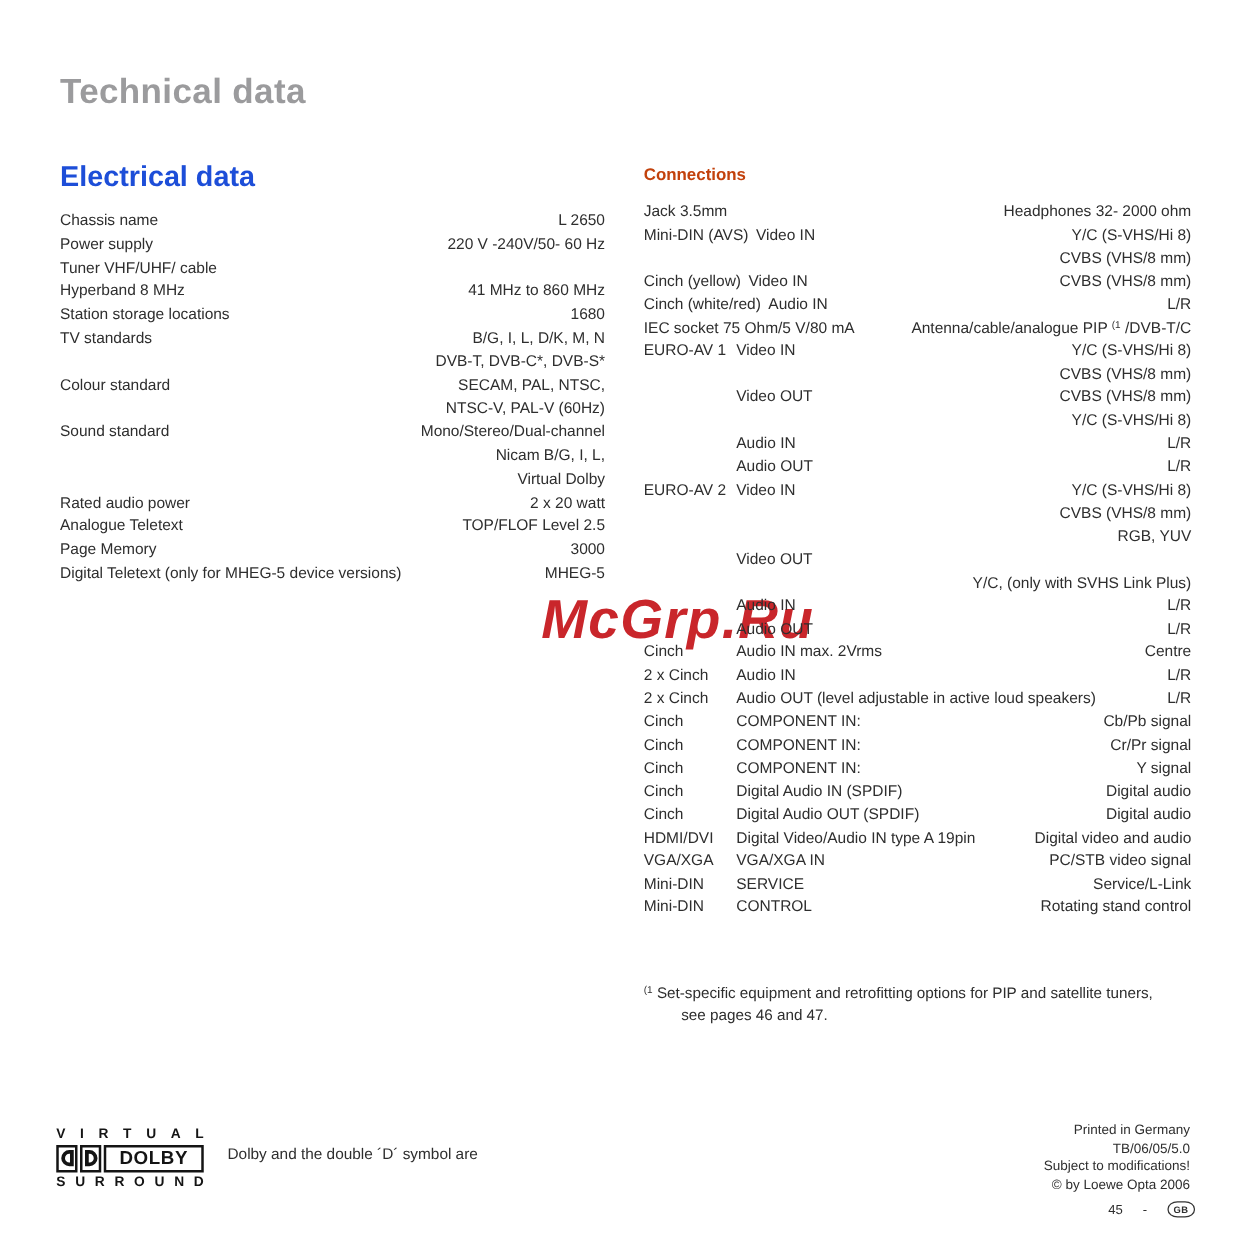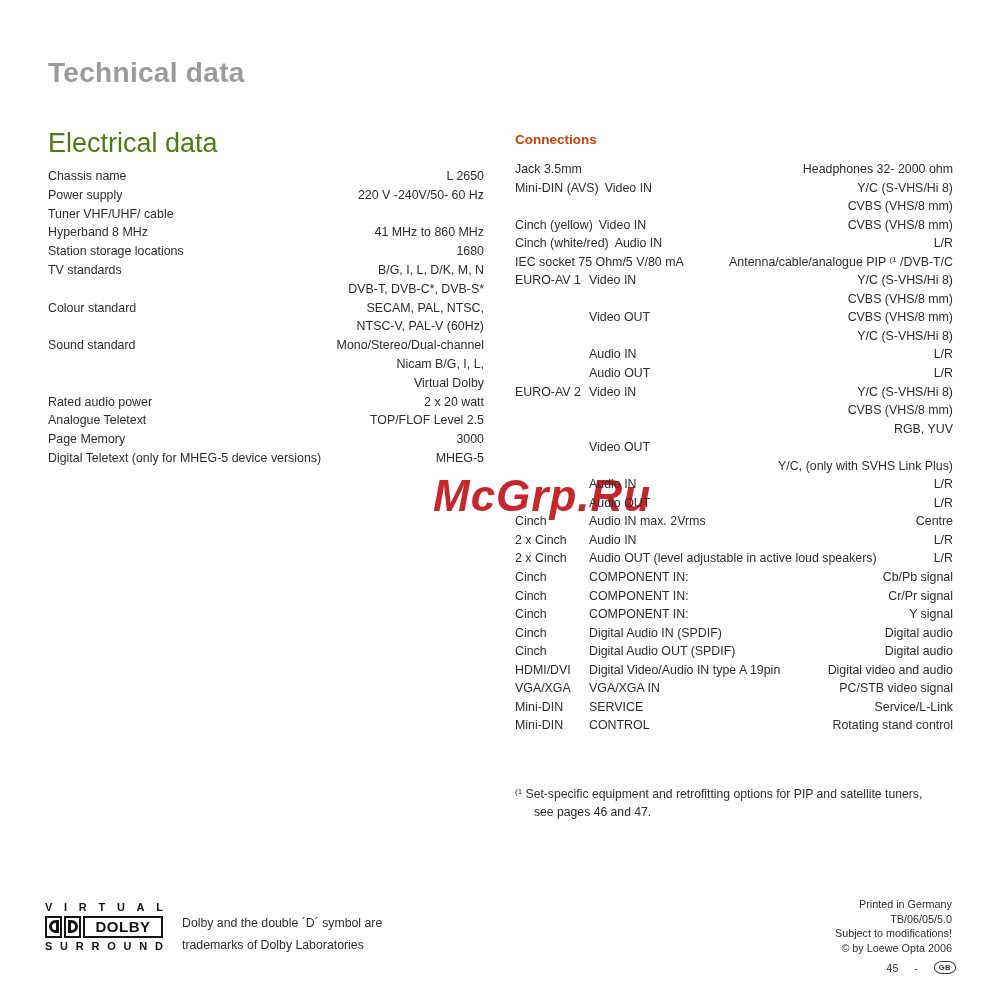--- a/index.html
+++ b/index.html
@@ -2,32 +2,32 @@
 <html><head>
 <meta charset="utf-8">
 <style>
   html,body{margin:0;padding:0;background:#fff;}
   .page{position:relative;width:1000px;height:1000px;background:#ffffff;overflow:hidden;
         font-family:"Liberation Sans","DejaVu Sans",sans-serif;color:#2e2e2e;}
   .watermark{position:absolute;left:401px;top:471px;z-index:1;
              font-size:44px;font-weight:700;font-style:italic;letter-spacing:1px;color:#c9262b;margin-left:32px;}
   .layer{position:absolute;inset:0;z-index:2;}
   .doc-title{position:absolute;left:48px;top:57px;font-size:28px;font-weight:700;color:#9b9b9d;letter-spacing:0.3px;}
-  .sec-title-left{position:absolute;left:48px;top:128px;font-size:27px;font-weight:400;color:#4d7c0f;}
+  .sec-title-left{position:absolute;left:48px;top:128px;font-size:23px;font-weight:700;color:#1d4ed8;}
   .sec-title-right{position:absolute;left:515px;top:132px;font-size:13.5px;font-weight:700;color:#c2410c;}
   .spec-table{position:absolute;left:48px;top:167px;width:436px;font-size:12.4px;}
   .spec-row{display:flex;justify-content:center;height:18.8px;line-height:18.8px;white-space:nowrap;}
   .spec-value{flex:1;text-align:right;}
   .conn-table{position:absolute;left:515px;top:160px;width:438px;font-size:12.4px;}
   .conn-row{display:flex;height:18.55px;line-height:18.55px;white-space:nowrap;}
   .conn-c1{min-width:74px;padding-right:6px;box-sizing:border-box;}
   .conn-c3{flex:1;text-align:right;}
   sup{font-size:8px;vertical-align:4px;line-height:0;}
   .footnote{position:absolute;left:515px;top:786px;font-size:12.2px;line-height:17.5px;color:#2e2e2e;}
-  .footnote .fn2{margin-left:19px;}
+  .footnote .fn2{margin-left:30px;}
   .dolby-logo{position:absolute;left:45px;top:901px;width:118px;color:#141414;}
   .spread{display:flex;justify-content:space-between;font-weight:700;font-size:11px;}
   .dolby-mid{display:flex;gap:2px;margin:2.5px 0;height:22px;justify-content:flex-end;}
   .dd-box{width:17px;height:22px;border:2px solid #141414;box-sizing:border-box;background:#fff;
           display:flex;align-items:center;justify-content:center;}
   .dd-glyph{width:10px;height:13px;border:3px solid #141414;box-sizing:border-box;}
   .dd-left .dd-glyph{border-radius:8px 0 0 8px;}
   .dd-right .dd-glyph{border-radius:0 8px 8px 0;}
   .dolby-box{height:22px;flex:1;border:2px solid #141414;box-sizing:border-box;
              display:flex;align-items:center;justify-content:center;
@@ -305,21 +305,20 @@
           <span>R</span>
           <span>O</span>
           <span>U</span>
           <span>N</span>
           <span>D</span>
         </div>
     </div>
 
     <div class="dolby-note">
       <div>Dolby and the double ´D´ symbol are</div>
-      <div>trademarks of Dolby Laboratories</div>
     </div>
 
     <div class="print-info" id="print-info">
         <div>Printed in Germany</div>
         <div>TB/06/05/5.0</div>
         <div>Subject to modifications!</div>
         <div>© by Loewe Opta 2006</div>
       </div>
 
     <div class="page-num">

